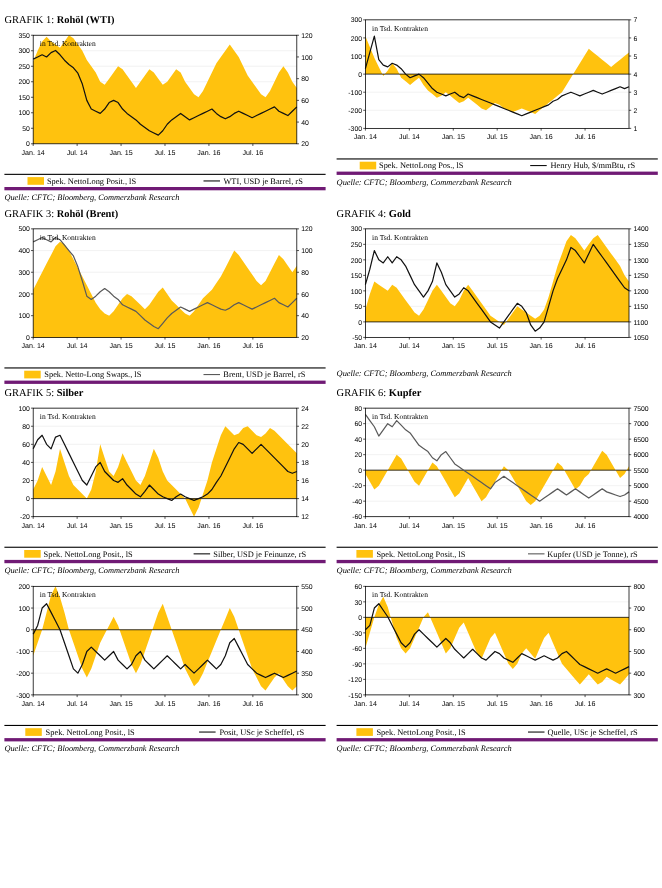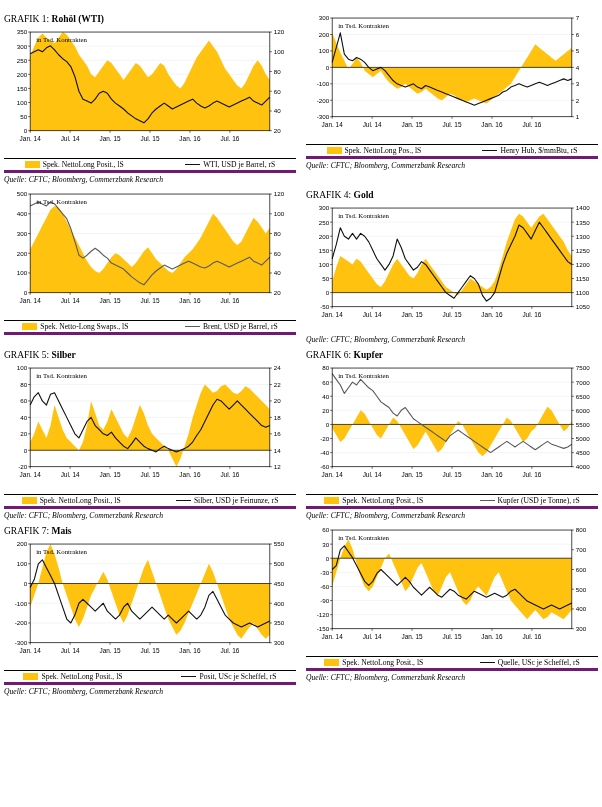--- a/index.html
+++ b/index.html
@@ -205,20 +205,24 @@
         </span>
       <span class="item">
           <span class="swatch-line"></span>
           <span>Henry Hub, $/mmBtu, rS</span>
         </span>
     </div>
     <div class="source">Quelle: CFTC; Bloomberg, Commerzbank Research</div>
   </div>
 
   <div class="panel">
+    <div class="ptitle">
+      <span class="num">GRAFIK 3:</span>
+      <span class="name">Rohöl (Brent)</span>
+    </div>
     <div class="chartwrap">
       <svg viewBox="0 0 290 130" preserveAspectRatio="none" id="svg2">
           <rect x="26" y="6" width="238" height="98" fill="#ffffff" stroke="none"></rect>
           <line x1="26" y1="104" x2="264" y2="104" stroke="#e8e8e8" stroke-width="0.5"></line>
           <line x1="26" y1="84.4" x2="264" y2="84.4" stroke="#e8e8e8" stroke-width="0.5"></line>
           <line x1="26" y1="64.8" x2="264" y2="64.8" stroke="#e8e8e8" stroke-width="0.5"></line>
           <line x1="26" y1="45.2" x2="264" y2="45.2" stroke="#e8e8e8" stroke-width="0.5"></line>
           <line x1="26" y1="25.599999999999994" x2="264" y2="25.599999999999994" stroke="#e8e8e8" stroke-width="0.5"></line>
           <line x1="26" y1="6" x2="264" y2="6" stroke="#e8e8e8" stroke-width="0.5"></line>
           <path d="M 26 104 L 26.00 60.88 L 30.03 53.04 L 34.07 45.20 L 38.10 37.36 L 42.14 29.52 L 46.17 21.68 L 50.20 17.76 L 54.24 19.72 L 58.27 25.60 L 62.31 33.44 L 66.34 41.28 L 70.37 49.12 L 74.41 56.96 L 78.44 64.80 L 82.47 72.64 L 86.51 78.52 L 90.54 82.44 L 94.58 84.40 L 98.61 80.48 L 102.64 74.60 L 106.68 68.72 L 110.71 64.80 L 114.75 66.76 L 118.78 70.68 L 122.81 74.60 L 126.85 78.52 L 130.88 74.60 L 134.92 68.72 L 138.95 62.84 L 142.98 58.92 L 147.02 64.80 L 151.05 70.68 L 155.08 74.60 L 159.12 78.52 L 163.15 82.44 L 167.19 84.40 L 171.22 80.48 L 175.25 74.60 L 179.29 68.72 L 183.32 64.80 L 187.36 60.88 L 191.39 55.00 L 195.42 49.12 L 199.46 41.28 L 203.49 33.44 L 207.53 25.60 L 211.56 29.52 L 215.59 35.40 L 219.63 41.28 L 223.66 47.16 L 227.69 53.04 L 231.73 56.96 L 235.76 53.04 L 239.80 45.20 L 243.83 37.36 L 247.86 29.52 L 251.90 33.44 L 255.93 39.32 L 259.97 45.20 L 264.00 39.32 L 264 104 Z" fill="#FFC20E" stroke="none"></path>
@@ -494,24 +498,20 @@
         </span>
       <span class="item">
           <span class="swatch-line gray"></span>
           <span>Kupfer (USD je Tonne), rS</span>
         </span>
     </div>
     <div class="source">Quelle: CFTC; Bloomberg, Commerzbank Research</div>
   </div>
 
   <div class="panel">
-    <div class="ptitle">
-      <span class="num">GRAFIK 7:</span>
-      <span class="name">Mais</span>
-    </div>
     <div class="chartwrap">
       <svg viewBox="0 0 290 130" preserveAspectRatio="none" id="svg6">
           <rect x="26" y="6" width="238" height="98" fill="#ffffff" stroke="none"></rect>
           <line x1="26" y1="104" x2="264" y2="104" stroke="#e8e8e8" stroke-width="0.5"></line>
           <line x1="26" y1="84.4" x2="264" y2="84.4" stroke="#e8e8e8" stroke-width="0.5"></line>
           <line x1="26" y1="64.8" x2="264" y2="64.8" stroke="#e8e8e8" stroke-width="0.5"></line>
           <line x1="26" y1="45.2" x2="264" y2="45.2" stroke="#e8e8e8" stroke-width="0.5"></line>
           <line x1="26" y1="25.599999999999994" x2="264" y2="25.599999999999994" stroke="#e8e8e8" stroke-width="0.5"></line>
           <line x1="26" y1="6" x2="264" y2="6" stroke="#e8e8e8" stroke-width="0.5"></line>
           <path d="M 26 45.2 L 26.00 68.72 L 30.03 56.96 L 34.07 45.20 L 38.10 29.52 L 42.14 13.84 L 46.17 6.00 L 50.20 15.80 L 54.24 29.52 L 58.27 45.20 L 62.31 56.96 L 66.34 68.72 L 70.37 80.48 L 74.41 88.32 L 78.44 80.48 L 82.47 68.72 L 86.51 56.96 L 90.54 49.12 L 94.58 41.28 L 98.61 33.44 L 102.64 41.28 L 106.68 53.04 L 110.71 64.80 L 114.75 76.56 L 118.78 84.40 L 122.81 76.56 L 126.85 64.80 L 130.88 53.04 L 134.92 41.28 L 138.95 29.52 L 142.98 21.68 L 147.02 33.44 L 151.05 45.20 L 155.08 56.96 L 159.12 68.72 L 163.15 80.48 L 167.19 88.32 L 171.22 96.16 L 175.25 92.24 L 179.29 84.40 L 183.32 74.60 L 187.36 64.80 L 191.39 55.00 L 195.42 45.20 L 199.46 35.40 L 203.49 25.60 L 207.53 33.44 L 211.56 45.20 L 215.59 56.96 L 219.63 68.72 L 223.66 80.48 L 227.69 88.32 L 231.73 96.16 L 235.76 100.08 L 239.80 94.20 L 243.83 88.32 L 247.86 84.40 L 251.90 90.28 L 255.93 96.16 L 259.97 100.08 L 264.00 96.16 L 264 45.2 Z" fill="#FFC20E" stroke="none"></path>

